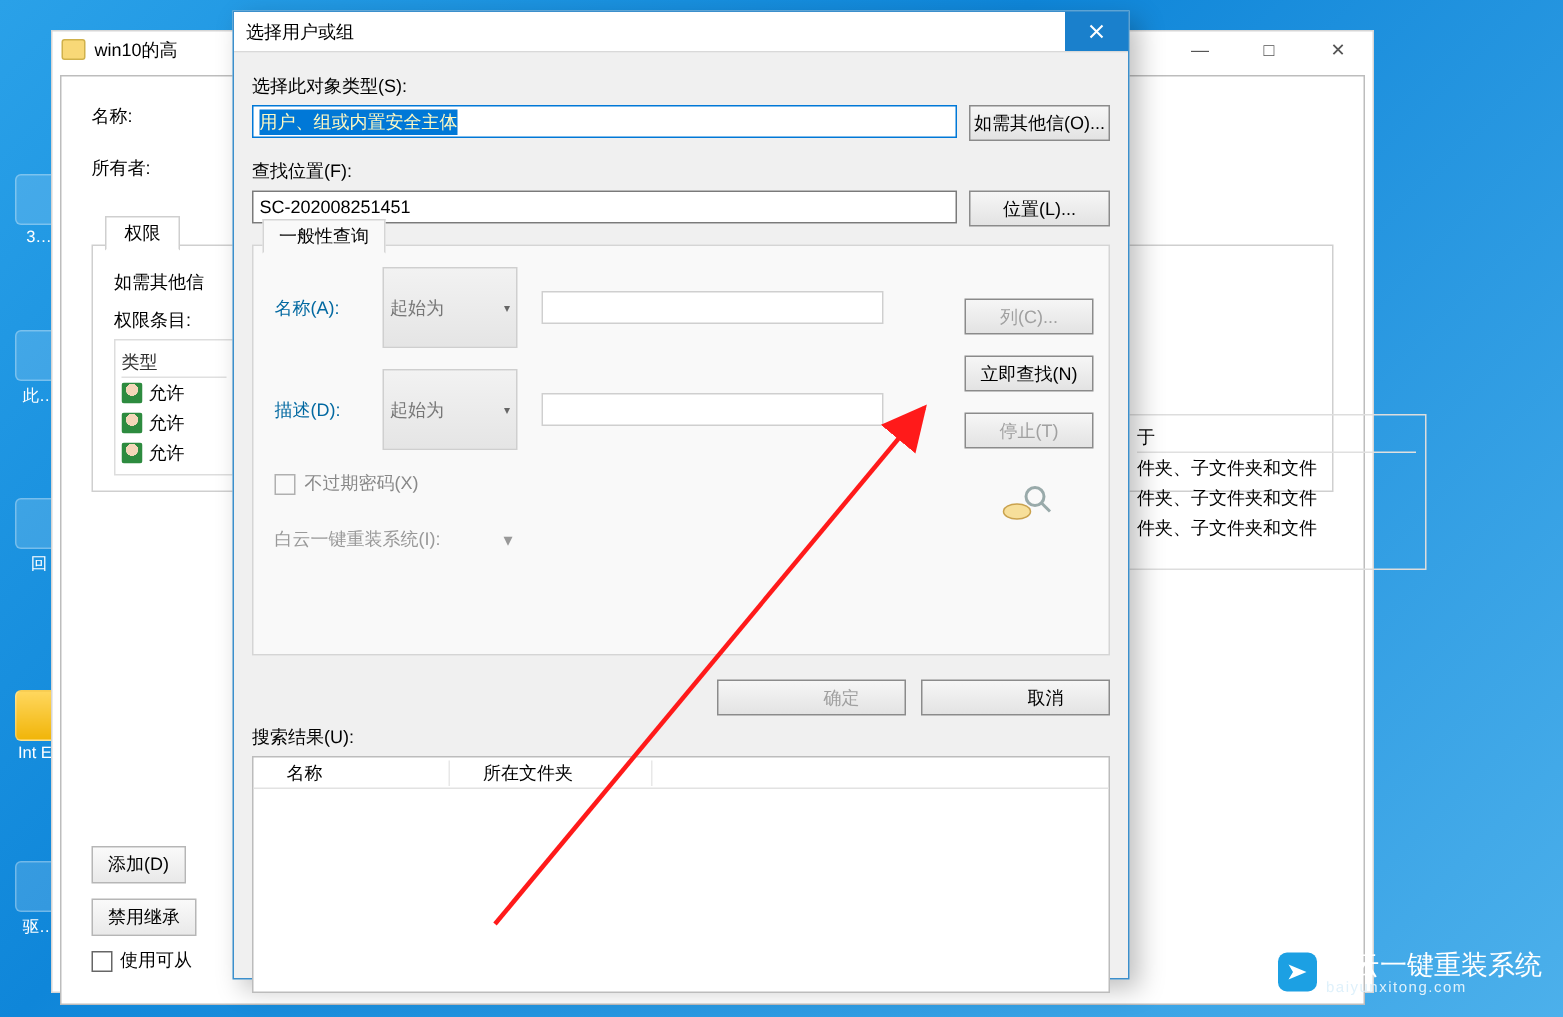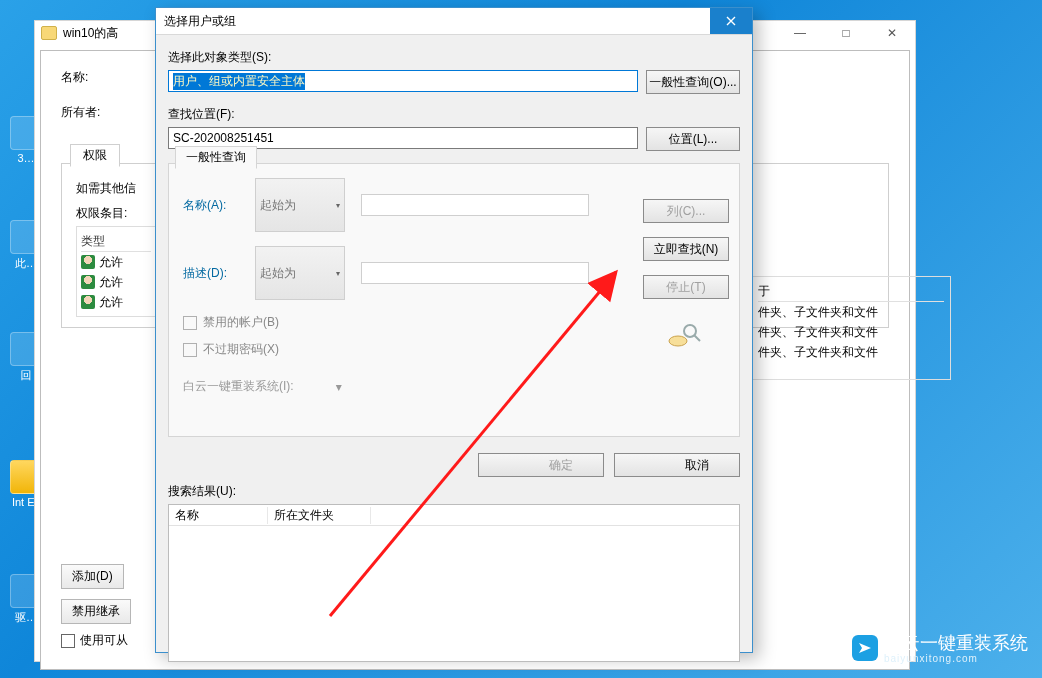--- a/index.html
+++ b/index.html
@@ -291,21 +291,21 @@
   background: #fff;
   height: 156px;
 }
 .results .hdr {
   display:flex;
   border-bottom: 1px solid #e2e2e2;
   height: 20px;
   align-items:center;
 }
 .results .hdr .cell {
-  padding: 0 6px;
+  padding: 0 22px;
   border-right: 1px solid #e8e8e8;
 }
 .results .hdr .cell.c1 { width: 86px; }
 .results .hdr .cell.c2 { width: 90px; }
 
 
 .arrow-svg { position:absolute; left:0; top:0; pointer-events:none; }
 
 
 .watermark {
@@ -432,21 +432,21 @@
           </svg>
       </div>
     </div>
 
     <div class="content">
       <div class="lbl">选择此对象类型(S):</div>
       <div class="field-row">
         <div class="textbox" style="border-color:#0078d7;">
           <span class="selected-text">用户、组或内置安全主体</span>
         </div>
-        <div class="btn">一般性查询(O)...</div>
+        <div class="btn">如需其他信(O)...</div>
       </div>
 
       <div class="lbl">查找位置(F):</div>
       <div class="field-row">
         <div class="textbox">
           <span>SC-202008251451</span>
         </div>
         <div class="btn">位置(L)...</div>
       </div>
 
@@ -479,24 +479,20 @@
           <span class="q-label">描述(D):</span>
           <div class="dropdown">
             <span>起始为</span>
             <span class="arrow">▾</span>
           </div>
           <div class="q-input"></div>
         </div>
 
         <div class="q-check">
           <span class="box"></span>
-          <span>禁用的帐户(B)</span>
-        </div>
-        <div class="q-check">
-          <span class="box"></span>
           <span>不过期密码(X)</span>
         </div>
 
         <div class="q-days">
           <span>白云一键重装系统(I):</span>
           <div class="dropdown">
             <span></span>
             <span class="arrow">▾</span>
           </div>
         </div>

